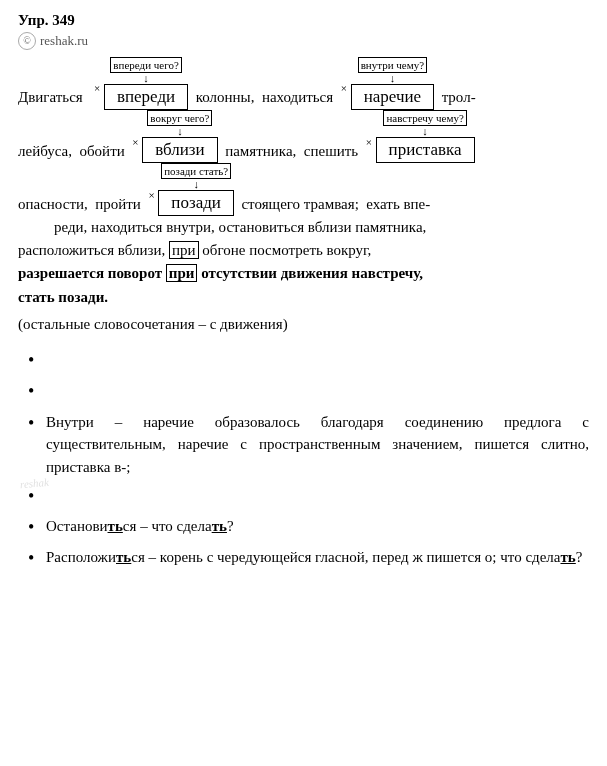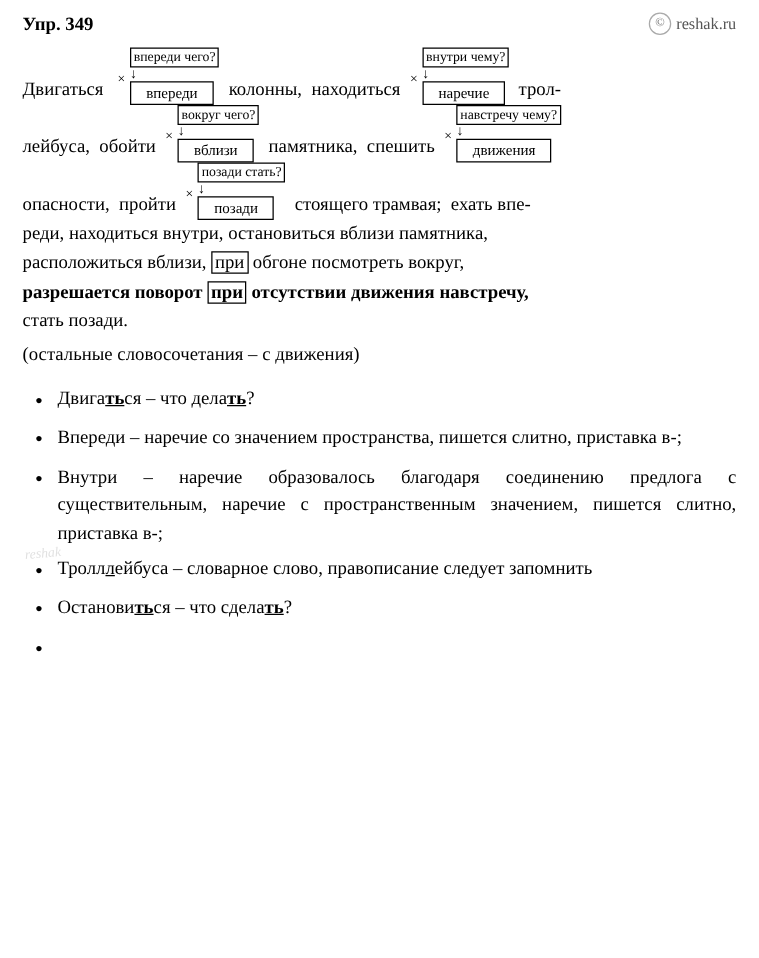--- a/index.html
+++ b/index.html
@@ -17,20 +17,21 @@
       min-height: 766px;
       padding: 10px 18px 10px 18px;
       line-height: 1.45;
     }
 
     .header-row {
       display: flex;
       justify-content: space-between;
       align-items: flex-start;
       margin-bottom: 6px;
+      flex-direction: column;
     }
 
     .uprazhnenie {
       font-size: 15px;
       font-weight: bold;
     }
 
     .reshak {
       font-size: 13px;
       color: #555;
@@ -58,40 +59,40 @@
 
     .boxed {
       border: 1.5px solid #000;
       padding: 0 2px;
       display: inline;
     }
 
     .inline-ann {
       display: inline-flex;
       flex-direction: column;
-      align-items: flex-start;
+      align-items: center;
       vertical-align: bottom;
       line-height: 1;
     }
 
     .inline-ann .ann-top {
       font-size: 11px;
       border: 1px solid #000;
       padding: 0 2px;
       white-space: nowrap;
       line-height: 1.3;
     }
 
     .inline-ann .ann-arrow-down {
       font-size: 11px;
       line-height: 1;
     }
 
     .inline-ann .ann-word {
-      font-size: 12px;
+      font-size: 17px;
       border: 1.5px solid #000;
       padding: 0 12px;
       line-height: 1.4;
     }
 
     .xmark-inline {
       font-size: 11px;
       vertical-align: super;
       line-height: 0;
       position: relative;
@@ -175,102 +176,96 @@
       <span class="inline-ann">
         <span class="ann-top">вокруг чего?</span>
         <span class="ann-arrow-down">↓</span>
         <span class="ann-word">вблизи</span>
       </span>
       &nbsp;памятника,&nbsp;&nbsp;спешить&nbsp;
       <span class="xmark-inline">×</span>
       <span class="inline-ann">
         <span class="ann-top">навстречу чему?</span>
         <span class="ann-arrow-down">↓</span>
-        <span class="ann-word">движения</span>
+        <span class="ann-word">приставка</span>
       </span>
     </span>
 
     
     <span style="display:block;">
       опасности,&nbsp;&nbsp;пройти&nbsp;
       <span class="xmark-inline">×</span>
       <span class="inline-ann">
         <span class="ann-top">позади стать?</span>
         <span class="ann-arrow-down">↓</span>
         <span class="ann-word">позади</span>
       </span>
       &nbsp;стоящего трамвая;&nbsp; ехать впе-
     </span>
 
     
-    <span style="display:block;">
+    <span style="display:block;margin-left:36px;">
       реди, находиться внутри, остановиться вблизи памятника,
     </span>
 
     
     <span style="display:block;">
       расположиться вблизи,&nbsp;<span class="boxed">при</span>&nbsp;обгоне посмотреть вокруг,
     </span>
 
     
     <span style="display:block;font-weight:bold;">
       разрешается поворот&nbsp;<span class="boxed">при</span>&nbsp;отсутствии движения навстречу,
     </span>
 
     
-    <span style="display:block;">
+    <span style="display:block;font-weight:bold;">
       стать позади.
     </span>
 
     
     <span style="display:block; margin-top: 4px;">
       (остальные словосочетания – с движения)
     </span>
 
   </div>
 
   <ul class="bullet-list" style="list-style: none;">
 
     <li class="bullet-item">
       <span class="bullet-dot">•</span>
-      <span class="bullet-text">
-        Двига<span class="verb-underline">ть</span>ся – что дела<span class="verb-underline">ть</span>?
-      </span>
-    </li>
-
-    <li class="bullet-item">
-      <span class="bullet-dot">•</span>
-      <span class="bullet-text">
-        Впереди – наречие со значением пространства, пишется слитно, приставка в-;
-      </span>
+    </li>
+
+    <li class="bullet-item">
+      <span class="bullet-dot">•</span>
     </li>
 
     <li class="bullet-item">
       <span class="bullet-dot">•</span>
       <span class="bullet-text">
         Внутри – наречие образовалось благодаря соединению предлога с существительным, наречие с пространственным значением, пишется слитно, приставка в-;
       </span>
     </li>
 
     <li class="bullet-item">
       <span class="bullet-dot">•</span>
-      <span class="bullet-text">
-        Тролл<span style="text-decoration:underline;">л</span>ейбуса – словарное слово, правописание следует запомнить
-      </span>
     </li>
 
     <li class="bullet-item">
       <span class="bullet-dot">•</span>
       <span class="bullet-text">
         Останови<span class="verb-underline">ть</span>ся – что сдела<span class="verb-underline">ть</span>?
       </span>
     </li>
 
     <li class="bullet-item">
       <span class="bullet-dot">•</span>
+      <span class="bullet-text">
+        Расположи<span class="verb-underline">ть</span>ся – корень с чередующейся гласной, перед ж пишется о; что сдела<span class="verb-underline">ть</span>?
+      </span>
     </li>
 
   </ul>
 
   <div style="position: absolute; left: 2px; bottom: 80px; opacity: 0.25; font-size: 11px; color: #888; font-style: italic; transform: rotate(-5deg);">
     reshak
   </div>
 
 </div>
 

